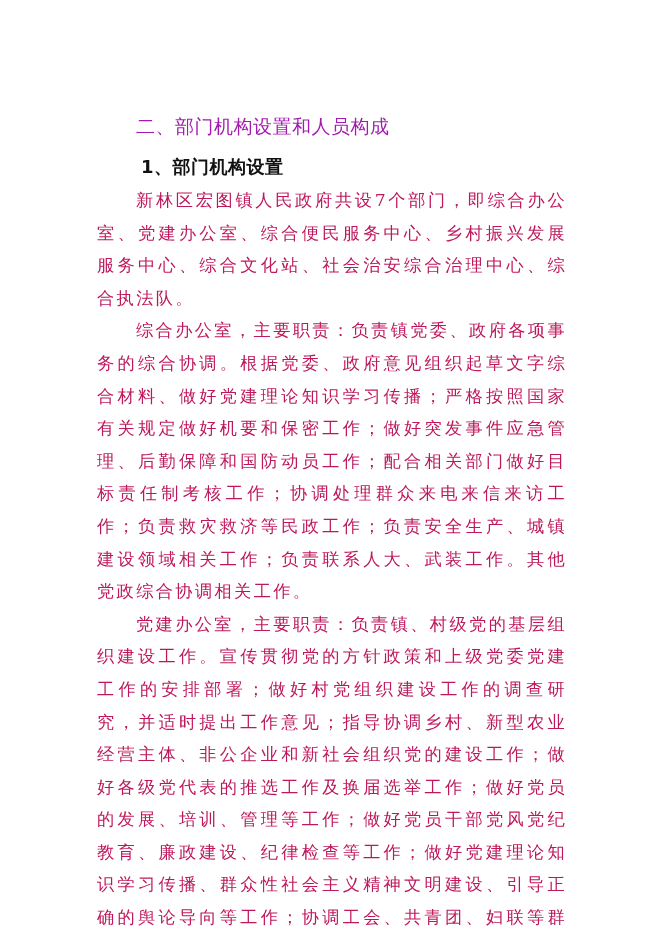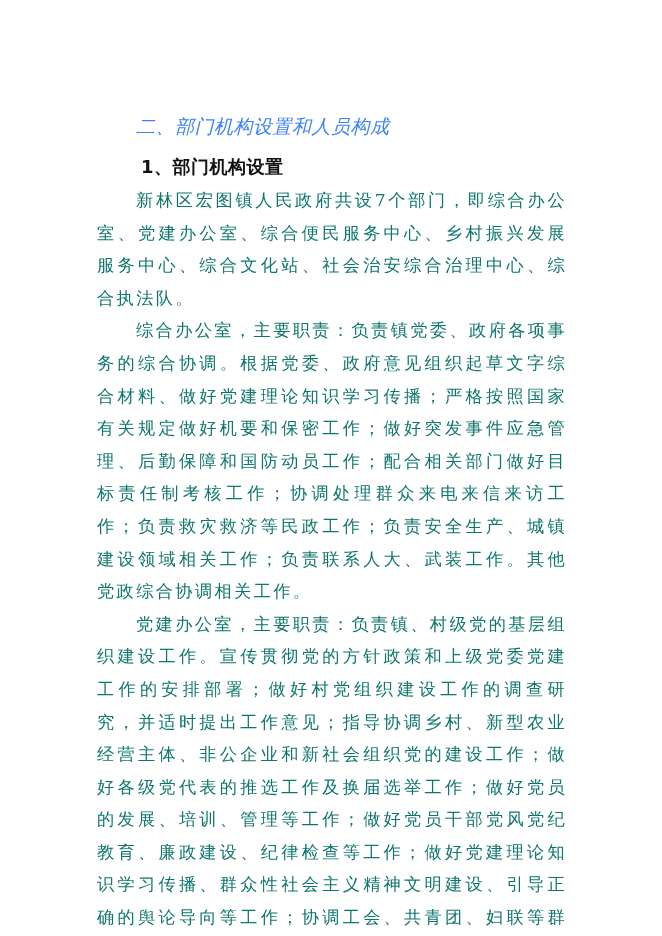--- a/index.html
+++ b/index.html
@@ -21,23 +21,22 @@
       width: 662px; height: 936px;
       background: #ffffff;
     }
     .h1 {
       position: absolute;
       left: 136px;
       top: 114px;
       font-family: "DejaVu Sans", "Liberation Sans", sans-serif;
       font-size: 19px;
       letter-spacing: 0.5px;
-      color: #3b82f6;
+      color: #a21caf;
       white-space: nowrap;
-      font-style: italic;
     }
     .h2 {
       position: absolute;
       left: 141px;
       top: 147px;
       font-family: "DejaVu Sans", "Liberation Sans", sans-serif;
       font-weight: bold;
       font-size: 18px;
       letter-spacing: 0.5px;
       color: #111;
@@ -50,21 +49,21 @@
       top: 184px;
       width: 470px;
     }
     .para {
       margin: 0;
       font-size: 17.2px;
       line-height: 32.6px;
       letter-spacing: 2.4px;
       text-indent: 39px;
       text-align: justify;
-      color: #0f766e;
+      color: #be185d;
     }
   </style>
 </head>
 <body>
 
 <div class="page">
   <div class="h1">二、部门机构设置和人员构成</div>
   <div class="h2">1、部门机构设置</div>
 
   <div class="body">

